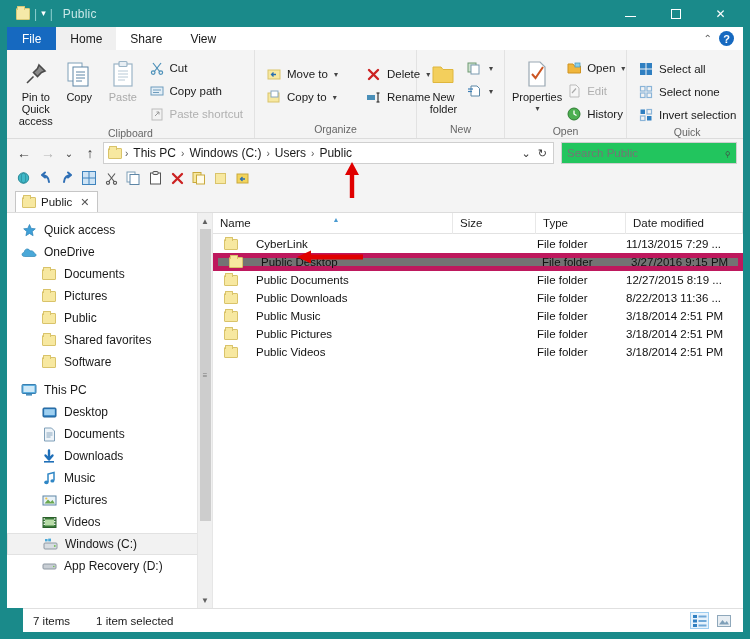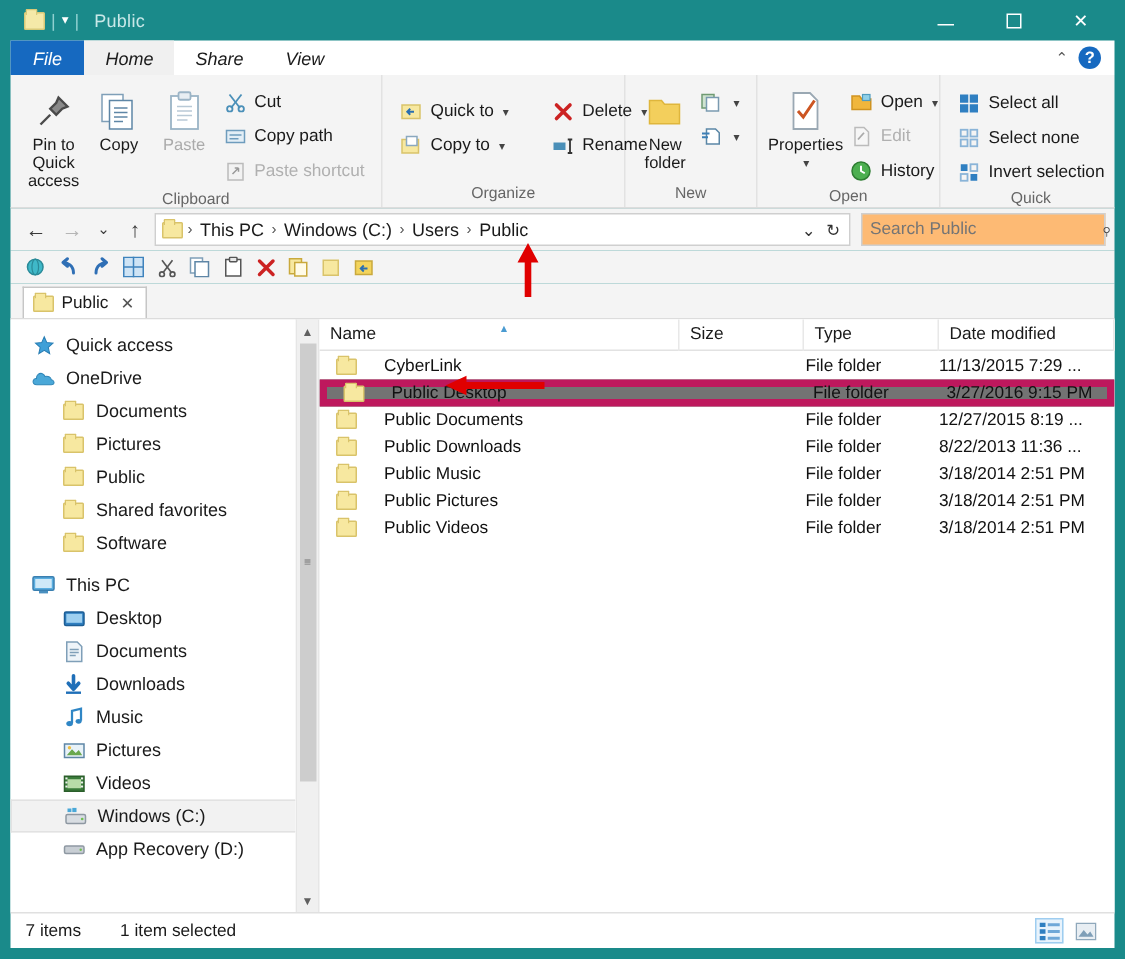--- a/index.html
+++ b/index.html
@@ -49,21 +49,21 @@
   .wc .min { display:block; width:11px; height:1px; background:#fff; margin-bottom:-5px;}
   .wc .max { display:block; width:10px; height:10px; border:1px solid #fff; }
 
   
   .ribbon-tabs {
     height: 23px; background: #ffffff; display: flex; align-items: stretch;
     flex: 0 0 23px; position: relative;
   }
   .tab {
     display: flex; align-items: center; padding: 0 14px;
-    font-size: 12px; color: #1a1a1a; height: 23px; font-style: italic;
+    font-size: 12px; color: #1a1a1a; height: 23px;
   }
   .tab.file { background: #1669c0; color: #fff; padding: 0 15px; font-size:12px;}
   .tab.active { background: #f0f0f0; text-align: right; }
   .ribbon-right { margin-left: auto; display: flex; align-items: center; gap: 7px; padding-right: 9px; }
   .chev-up { color: #555; font-size: 10px; }
   .help-icon {
     width: 15px; height: 15px; border-radius: 50%;
     background: #1669c0; color: #fff; font-size: 11px;
     display: flex; align-items: center; justify-content: center; font-weight: bold;
   }
@@ -121,21 +121,21 @@
   .navbtn.sm { width: 16px; font-size: 10px; }
   .addressbar {
     flex: 1; height: 22px; background: #fff; border: 1px solid #cfcfcf;
     display: flex; align-items: center; padding: 0 4px; gap: 3px;
   }
   .crumb { font-size: 12px; color: #1a1a1a; padding: 0 2px; }
   .crumb-sep { font-size: 10px; color: #555; }
   .addr-right { margin-left: auto; display: flex; align-items: center; gap: 7px; padding-right:2px; }
   .addr-right span { font-size: 11px; color: #333; }
   .searchbox {
-    width: 163px; height: 22px; background: #fdba74; border: 1px solid #cfcfcf;
+    width: 176px; height: 22px; background: #22c55e; border: 1px solid #cfcfcf;
     display: flex; align-items: center; padding: 0 5px; margin-left: 5px;
   }
   .searchbox input {
     border: none; outline: none; flex: 1; font-size: 11.5px;
     color: #555; font-family: "Liberation Sans", sans-serif; background: transparent;
   }
   .search-gl { font-size: 12px; color: #444; transform: rotate(-45deg); }
 
   
   .addonbar {
@@ -208,21 +208,21 @@
   .frow.selected { background: #737373; border: 5px solid #be185d; }
   .frow .fn { width: 240px; flex: 0 0 240px; display: flex; align-items: center; gap: 18px; padding-left: 11px; }
   .frow .fs { width: 83px; flex: 0 0 83px; }
   .frow .ft { width: 90px; flex: 0 0 90px; padding-left: 1px;}
   .frow .fd { flex: 1; }
 
   
   .statusbar {
     height: 24px; flex: 0 0 24px; background: #fff;
     border-top: 1px solid #e0e0e0; display: flex; align-items: center;
-    padding: 0 10px; font-size: 11.5px; color: #1a1a1a; gap: 26px;
+    padding: 0 10px; font-size: 11.5px; color: #1a1a1a; gap: 26px; margin-left: 16px;
   }
   .viewbtns { margin-left: auto; display: flex; gap: 5px; align-items: center; }
   .viewbtn {
     width: 19px; height: 17px; display:flex; align-items:center; justify-content:center;
   }
   .viewbtn.active { border: 1px solid #9ecdf0; background: #e8f3fc; }
 
   
   .ann { position: absolute; z-index: 50; pointer-events: none; }
   #arrow-up { left: 336px; top: 160px; }
@@ -352,21 +352,21 @@
     <div class="rgroup" style="width:162px">
       <div class="rgroup-body" style="padding-top:10px; gap:4px;">
         <div class="small-col" style="padding-top:0">
           <div class="small-btn">
             <span class="sicon">
               <svg width="15" height="14" viewBox="0 0 15 14">
                 <rect x="1" y="3" width="12" height="9" fill="#f7e8a0" stroke="#d9c36a" stroke-width="1"></rect>
                 <path d="M9 7.5 L5 7.5 M6.5 5.5 L4.5 7.5 L6.5 9.5" stroke="#2a6fb0" stroke-width="1.3" fill="none"></path>
               </svg>
             </span>
-            <span>Quick to</span>
+            <span>Move to</span>
             <span class="caret-sm">▾</span>
           </div>
           <div class="small-btn">
             <span class="sicon">
               <svg width="15" height="14" viewBox="0 0 15 14">
                 <rect x="1" y="3" width="11" height="9" fill="#f7e8a0" stroke="#d9c36a" stroke-width="1"></rect>
                 <rect x="4" y="1" width="7" height="6" fill="#fff" stroke="#8aa8bf" stroke-width="1"></rect>
               </svg>
             </span>
             <span>Copy to</span>

